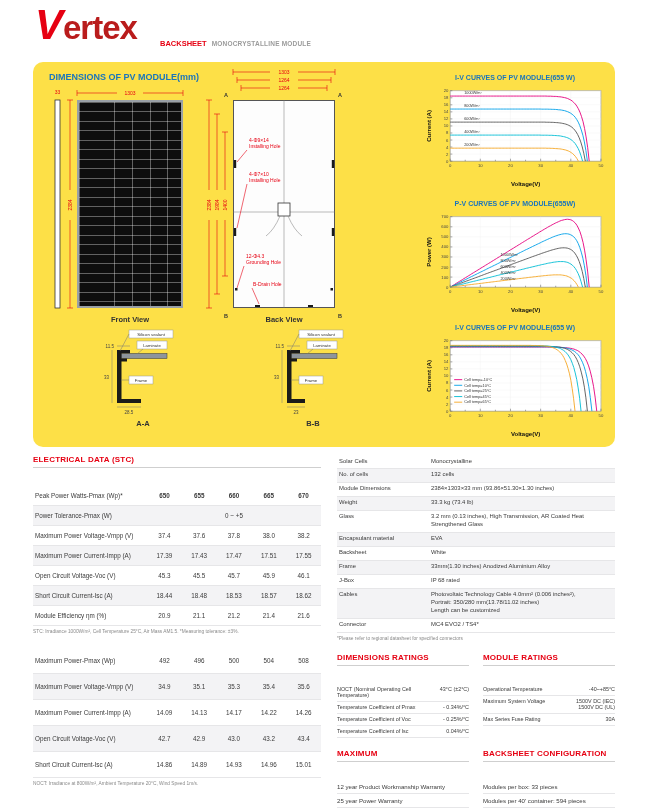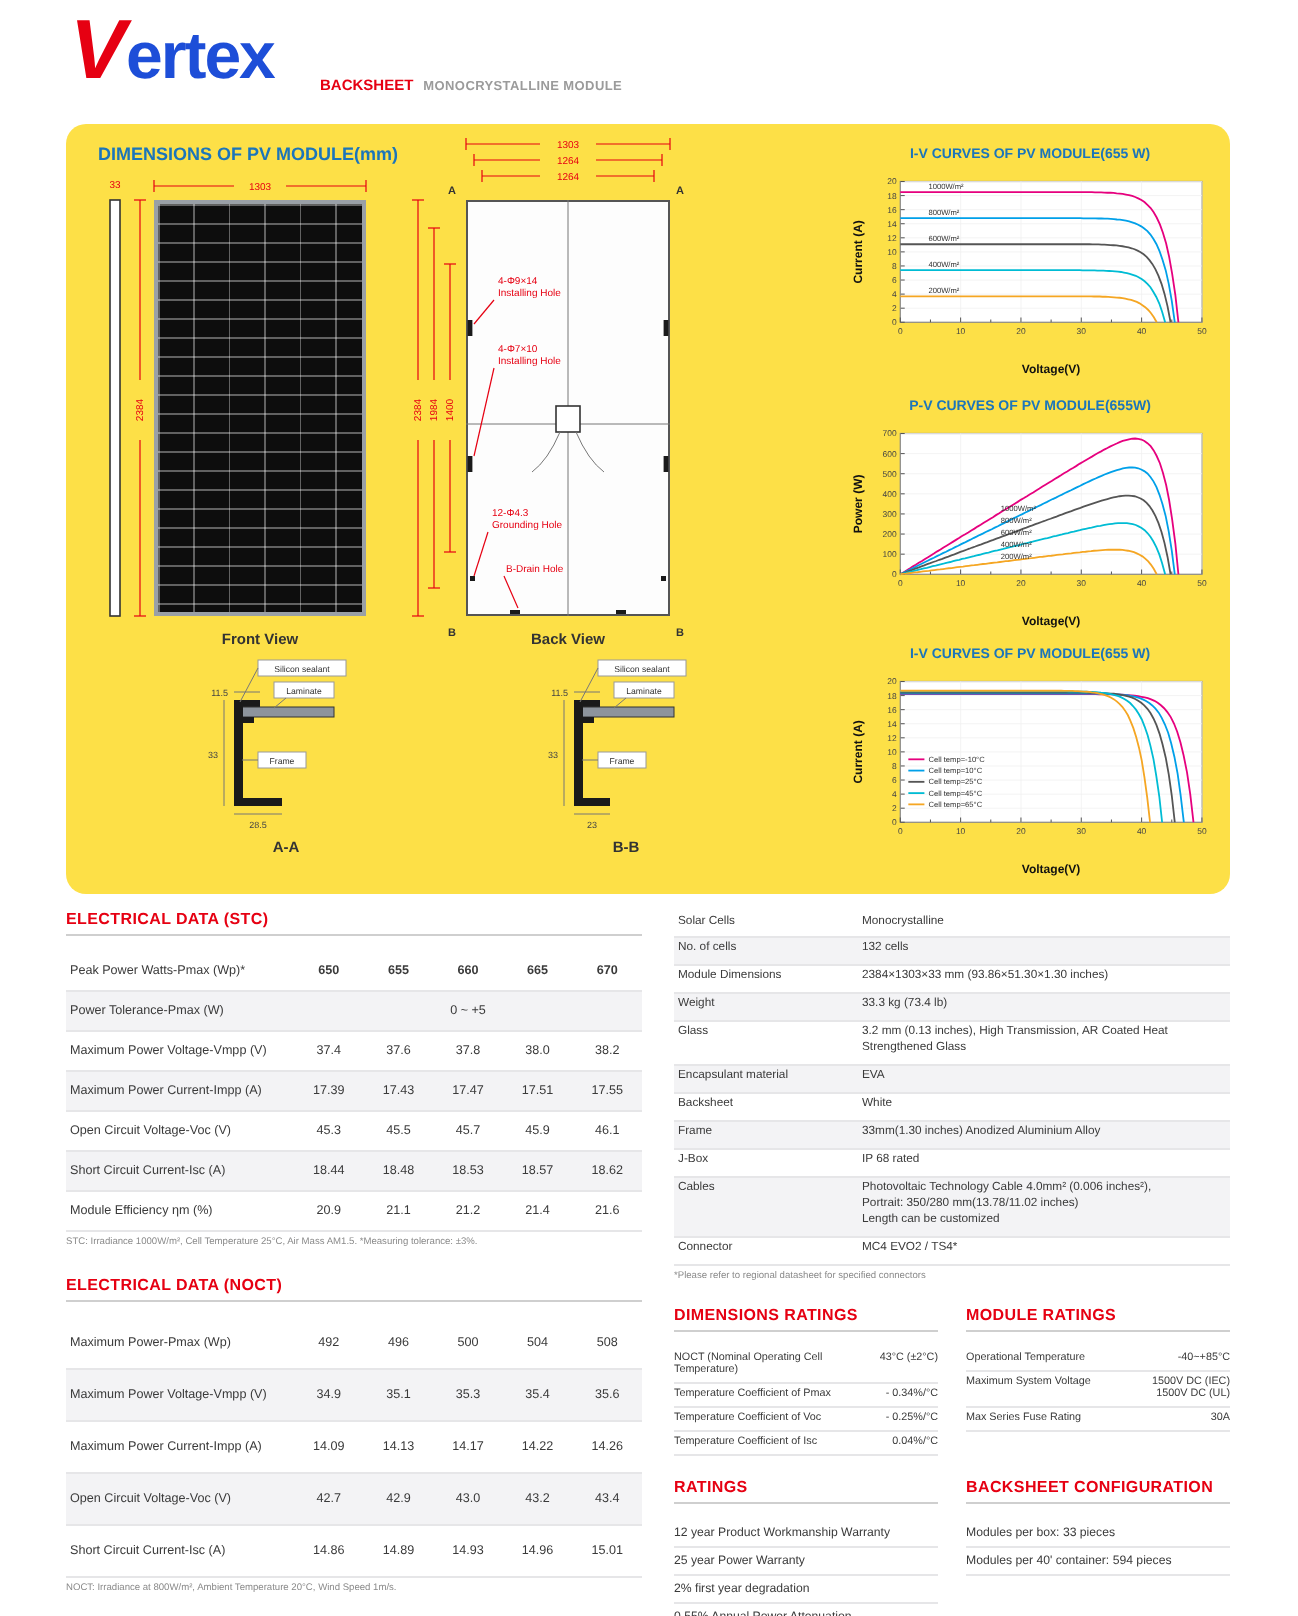--- a/index.html
+++ b/index.html
@@ -2,21 +2,21 @@
 <html><head>
 <meta charset="utf-8">
 <style>
   html,body{margin:0;padding:0;background:#fff;}
   .page{position:relative;width:649px;height:808px;background:#fff;overflow:hidden;
         font-family:"Liberation Sans","DejaVu Sans",sans-serif;}
 
   
   .logo{position:absolute;left:35px;top:4px;font-weight:bold;line-height:1;}
   .logo-v{color:#e60012;font-size:42px;font-style:italic;}
-  .logo-rest{color:#1d4ed8;font-size:33px;letter-spacing:-1px;}
+  .logo-rest{color:#b91c1c;font-size:33px;letter-spacing:-1px;}
   .tagline{position:absolute;left:160px;top:32px;white-space:nowrap;}
   .tag-red{color:#e60012;font-weight:bold;font-size:7.5px;margin-right:5px;}
   .tag-gray{color:#9b9b9b;font-weight:bold;font-size:6.5px;letter-spacing:.2px;}
 
   
   .dim-panel{position:absolute;left:33px;top:62px;width:582px;height:385px;
              background:#fde047;border-radius:10px;}
   .panel-title{position:absolute;left:16px;top:10px;color:#1b75bb;font-weight:bold;font-size:9px;}
   .front-view{position:absolute;left:44px;top:38px;width:106px;height:208px;box-sizing:border-box;
               border:2px solid #9aa0a6;background-color:#0d0d0d;
@@ -45,21 +45,21 @@
   .ct{position:absolute;left:390px;width:184px;text-align:center;color:#1b75bb;font-weight:bold;font-size:7px;}
   .ct1{top:12px;} .ct2{top:138px;} .ct3{top:262px;}
   .chart{position:absolute;left:391px;width:183px;height:106px;}
   .chart.c1{top:22px;} .chart.c2{top:148px;} .chart.c3{top:272px;}
 
   
   .cols{position:absolute;left:33px;top:455px;width:582px;display:flex;gap:16px;}
   .col-left{width:288px;flex:none;}
   .col-right{flex:1;min-width:0;}
   .sec-title{color:#e60012;font-weight:bold;font-size:8px;letter-spacing:.2px;
-             border-bottom:1px solid #cfcfcf;padding-bottom:3px;margin-bottom:8px;}
+             border-bottom:1px solid #cfcfcf;padding-bottom:3px;margin-bottom:18px;}
   .spec-row{display:flex;align-items:center;min-height:19px;border-bottom:1px solid #e6e6e8;
             font-size:6.3px;color:#3a3a3a;}
   .spec-row:nth-child(even){background:#f3f3f5;}
   .noct .spec-row{min-height:25px;}
   .spec-label{width:112px;flex:none;padding-left:2px;}
   .spec-val,.spec-span{flex:1;text-align:center;}
   .footnote{font-size:4.8px;color:#8a8a8a;margin-top:3px;line-height:1.3;}
   .sec+.sec{margin-top:13px;}
 
   .kv-row{display:flex;border-bottom:1px solid #e6e6e8;font-size:5.9px;color:#3a3a3a;padding:2.5px 2px;}
@@ -480,21 +480,20 @@
               <div class="spec-val">20.9</div>
               <div class="spec-val">21.1</div>
               <div class="spec-val">21.2</div>
               <div class="spec-val">21.4</div>
               <div class="spec-val">21.6</div>
             </div>
           </div>
         <div class="footnote">STC: Irradiance 1000W/m², Cell Temperature 25°C, Air Mass AM1.5. *Measuring tolerance: ±3%.</div>
       </div>
       <div class="sec noct">
-        <div class="sec-title">ELECTRICAL DATA (NOCT)</div>
         <div class="spec-table" id="noct-table">
             <div class="spec-row">
               <div class="spec-label">Maximum Power-Pmax (Wp)</div>
               <div class="spec-val">492</div>
               <div class="spec-val">496</div>
               <div class="spec-val">500</div>
               <div class="spec-val">504</div>
               <div class="spec-val">508</div>
             </div>
             <div class="spec-row">
@@ -660,21 +659,21 @@
                 <div class="r-value">
                   <div class="r-line">30A</div>
                 </div>
               </div>
             </div>
         </div>
       </div>
 
       <div class="bottom-row">
         <div class="r-col">
-          <div class="sec-title">RATINGS</div>
+          <div class="sec-title">MAXIMUM</div>
           <div id="warranty-list">
               <div class="list-row">12 year Product Workmanship Warranty</div>
               <div class="list-row">25 year Power Warranty</div>
               <div class="list-row">2% first year degradation</div>
               <div class="list-row">0.55% Annual Power Attenuation</div>
             </div>
 
         </div>
         <div class="r-col">
           <div class="sec-title">BACKSHEET CONFIGURATION</div>

